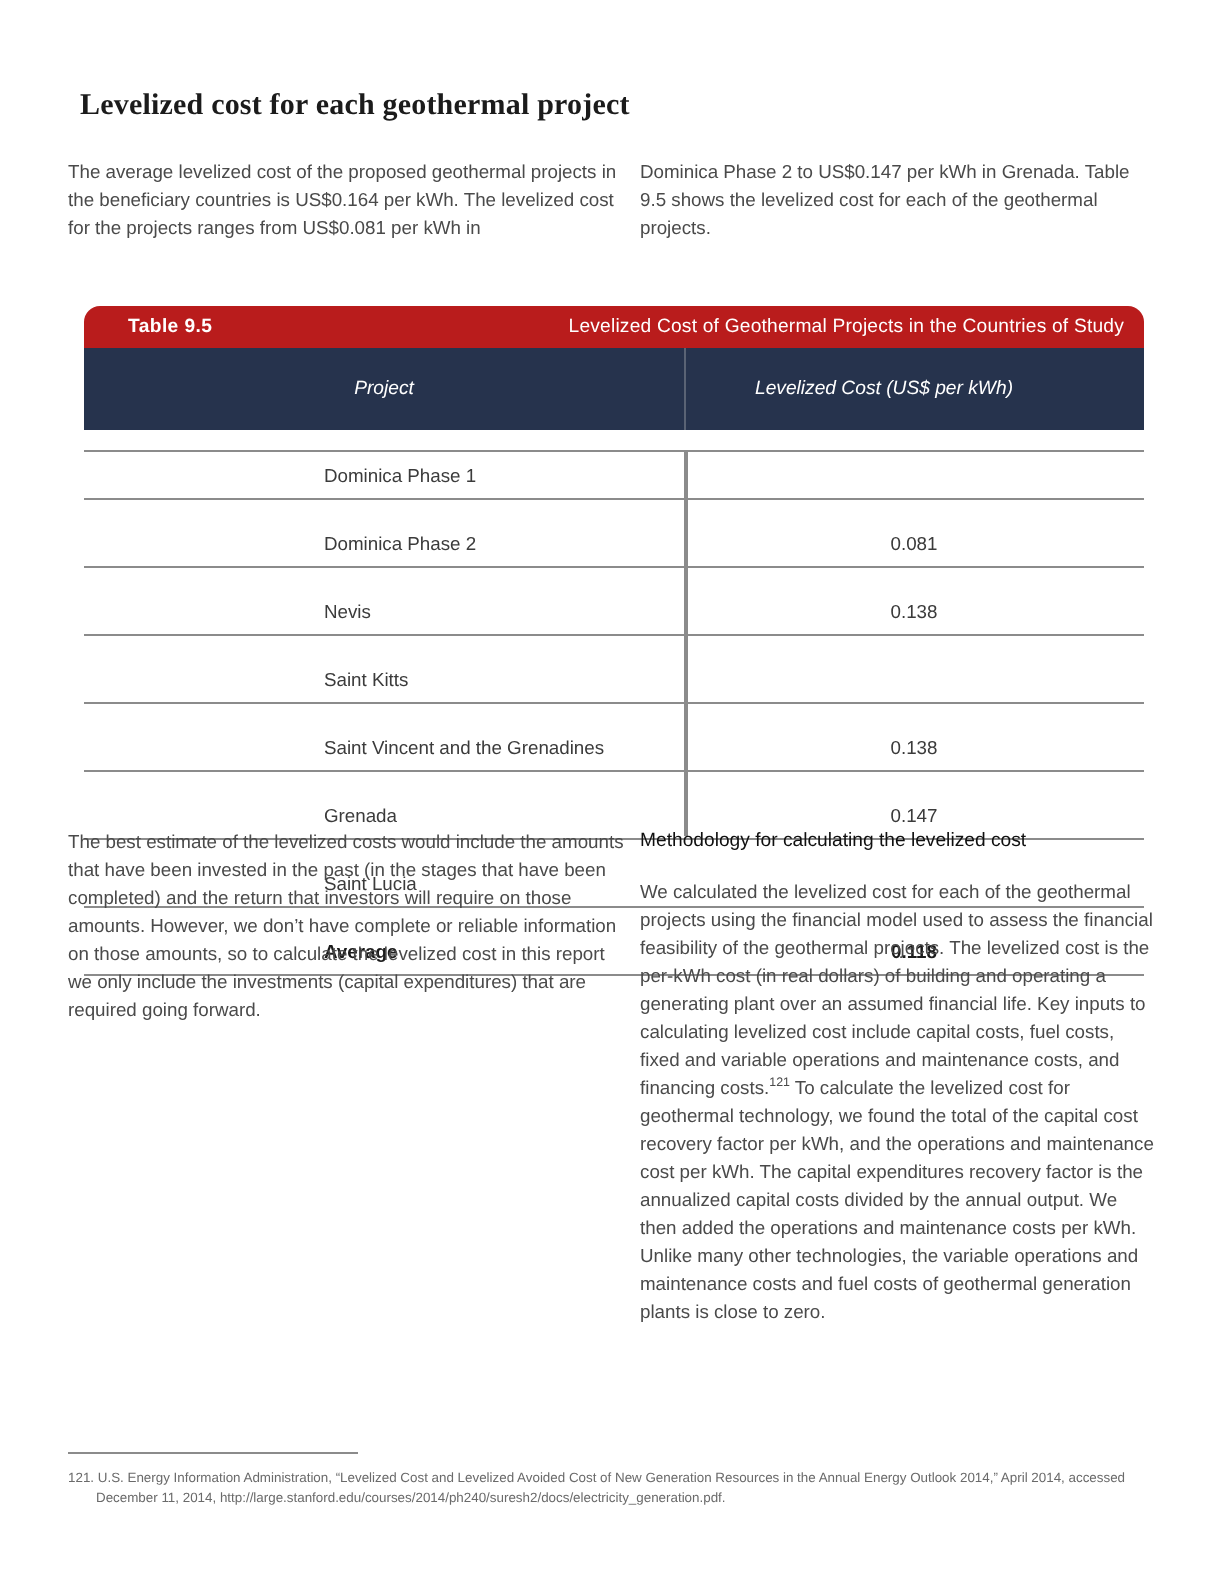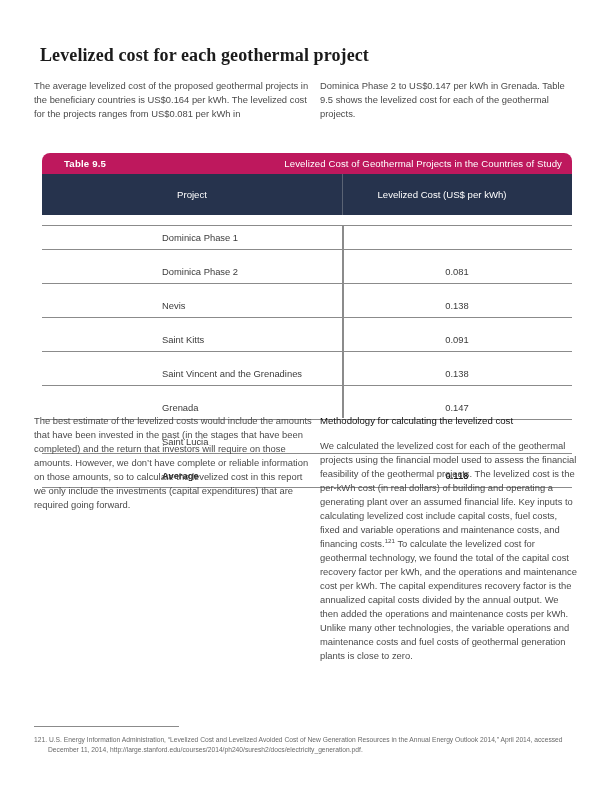--- a/index.html
+++ b/index.html
@@ -22,21 +22,21 @@
     height: 792px;
   }
 
   
   .section-title {
     position: absolute;
     left: 40px;
     top: 45px;
     width: 400px;
     font-family: "Liberation Serif", serif;
-    font-size: 18px;
+    font-size: 15px;
     font-weight: bold;
     color: #1b1b1b;
     letter-spacing: 0.1px;
   }
 
   
   .intro-left {
     position: absolute;
     left: 34px;
     top: 79px;
@@ -58,21 +58,21 @@
   
   .table-wrap {
     position: absolute;
     left: 42px;
     top: 153px;
     width: 530px;
   }
   .tbl-band {
     position: relative;
     height: 21px;
-    background: #be185d;
+    background: #b91c1c;
     border-radius: 8px 8px 0 0;
     display: flex;
     align-items: center;
   }
   .tbl-band-label {
     position: absolute;
     left: 22px;
     top: 0;
     height: 21px;
     line-height: 21px;
@@ -88,20 +88,21 @@
     height: 21px;
     line-height: 21px;
     font-size: 9.6px;
     color: #ffffff;
     letter-spacing: 0.1px;
   }
   .tbl-head {
     position: relative;
     height: 41px;
     background: #26334d;
+    font-style: italic;
   }
   .tbl-head-cell {
     position: absolute;
     top: 0;
     height: 41px;
     line-height: 41px;
     color: #ffffff;
     font-size: 9.6px;
     text-align: center;
   }
@@ -253,21 +254,20 @@
       <div class="tbl-row">
         <span class="cell-project">Dominica Phase 2</span>
         <span class="cell-cost">0.081</span>
       </div>
       <div class="tbl-row">
         <span class="cell-project">Nevis</span>
         <span class="cell-cost">0.138</span>
       </div>
       <div class="tbl-row">
         <span class="cell-project">Saint Kitts</span>
-        <span class="cell-cost">0.091</span>
       </div>
       <div class="tbl-row">
         <span class="cell-project">Saint Vincent and the Grenadines</span>
         <span class="cell-cost">0.138</span>
       </div>
       <div class="tbl-row">
         <span class="cell-project">Grenada</span>
         <span class="cell-cost">0.147</span>
       </div>
       <div class="tbl-row">

